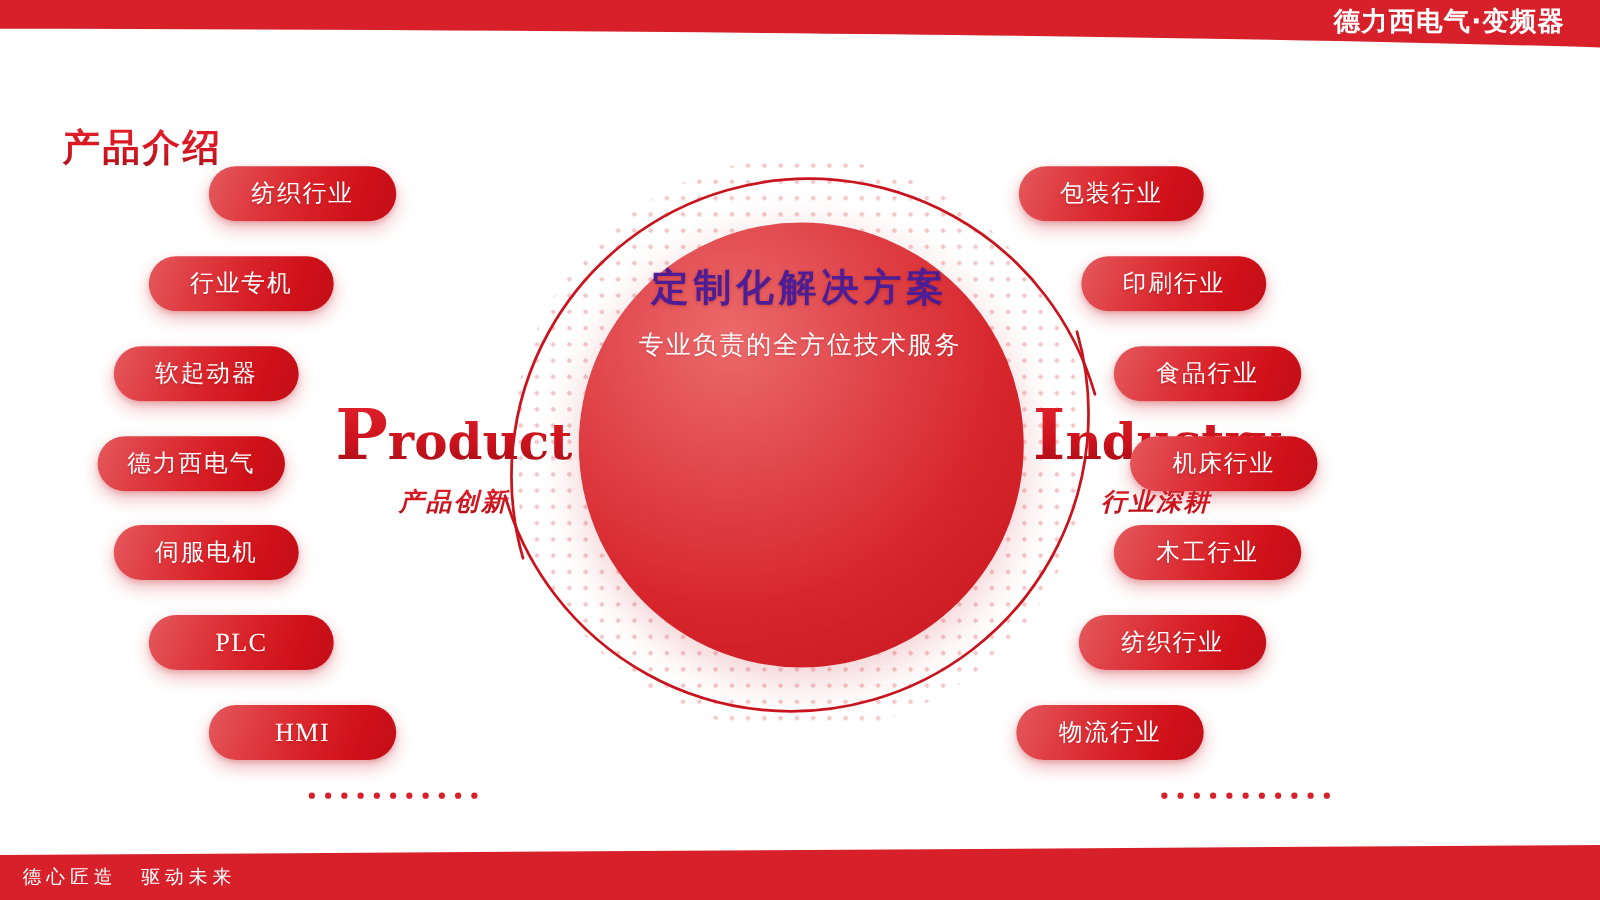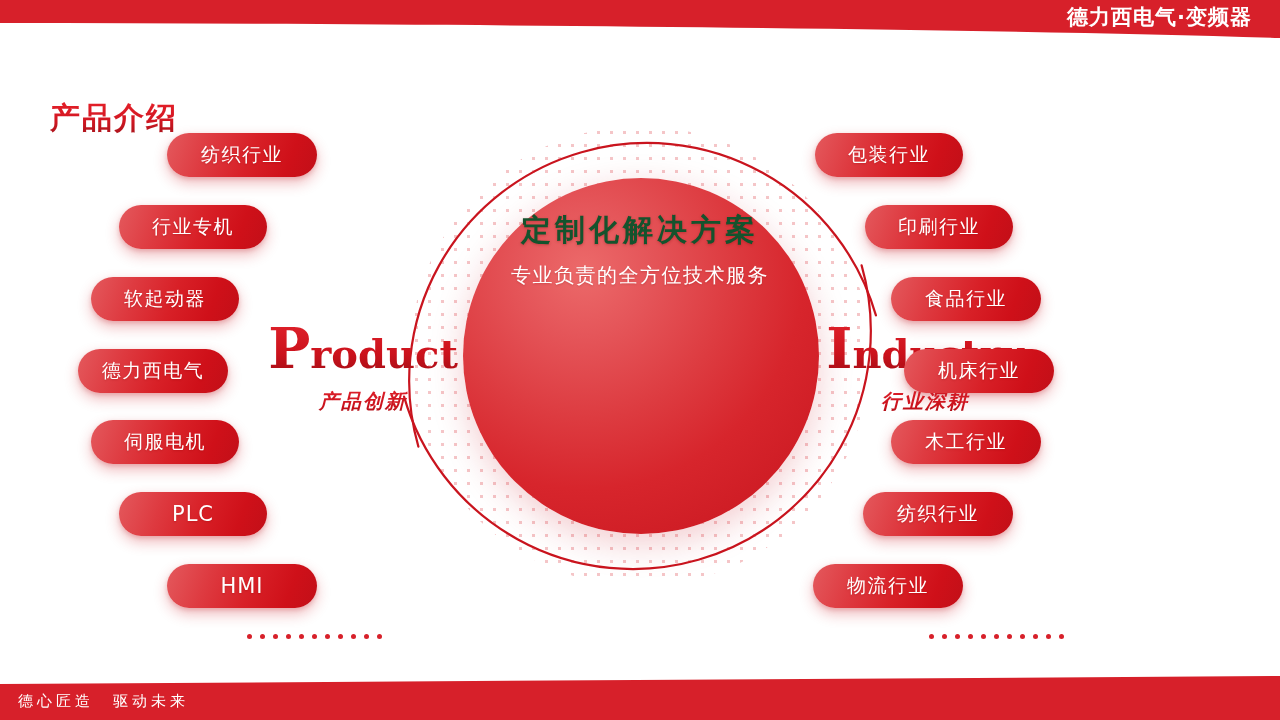--- a/index.html
+++ b/index.html
@@ -41,21 +41,21 @@
     opacity:.85;
   }
   .sphere{
     position:absolute;left:97px;top:96px;width:356px;height:356px;border-radius:50%;
     background:
       radial-gradient(circle at 34% 26%, #ec6a6a 0%, #e5565a 18%, #dd3b40 42%, #d7252c 62%, #cf1d25 80%, #c2161d 100%);
     box-shadow:0 10px 34px rgba(200,25,35,.22);
   }
   .sphere-title{
     position:absolute;left:0;right:0;top:128px;text-align:center;
-    color:#14532d;font-size:30px;font-weight:bold;letter-spacing:4px;
+    color:#4c1d95;font-size:30px;font-weight:bold;letter-spacing:4px;
     text-shadow:0 1px 3px rgba(120,0,6,.30);
   }
   .sphere-sub{
     position:absolute;left:0;right:0;top:180px;text-align:center;
     color:#ffffff;font-size:20px;letter-spacing:1.5px;font-weight:400;
     text-shadow:0 1px 2px rgba(120,0,6,.22);
   }
 
   
   .side-head{position:absolute;text-align:center;white-space:nowrap;}
@@ -79,21 +79,21 @@
 
   
   .pill{
     position:absolute;height:44px;border-radius:22px;
     display:flex;align-items:center;justify-content:center;
     color:#ffffff;font-size:19px;letter-spacing:1.5px;white-space:nowrap;
     background:linear-gradient(110deg,#e4595d 0%,#de3a40 28%,#d82027 55%,#cf1019 80%,#c20f18 100%);
     box-shadow:0 6px 14px rgba(205,25,35,.30), 0 2px 4px rgba(160,10,20,.18);
     text-shadow:0 1px 2px rgba(140,0,8,.28);
   }
-  .pill.lat{font-size:21px;letter-spacing:1px;}
+  .pill.lat{font-size:21px;letter-spacing:1px;font-family:Liberation Serif, serif;}
 
   
   .dots{position:absolute;display:flex;gap:8px;align-items:center;}
   .dots i{display:block;width:5px;height:5px;border-radius:50%;background:#d7202a;}
 
   
   .footer-band{position:absolute;left:0;bottom:0;width:1280px;height:44px;overflow:hidden;}
   .footer-band svg{display:block;}
   .footer-text{
     position:absolute;left:18px;bottom:9px;color:#ffffff;font-size:15px;letter-spacing:4px;white-space:nowrap;

